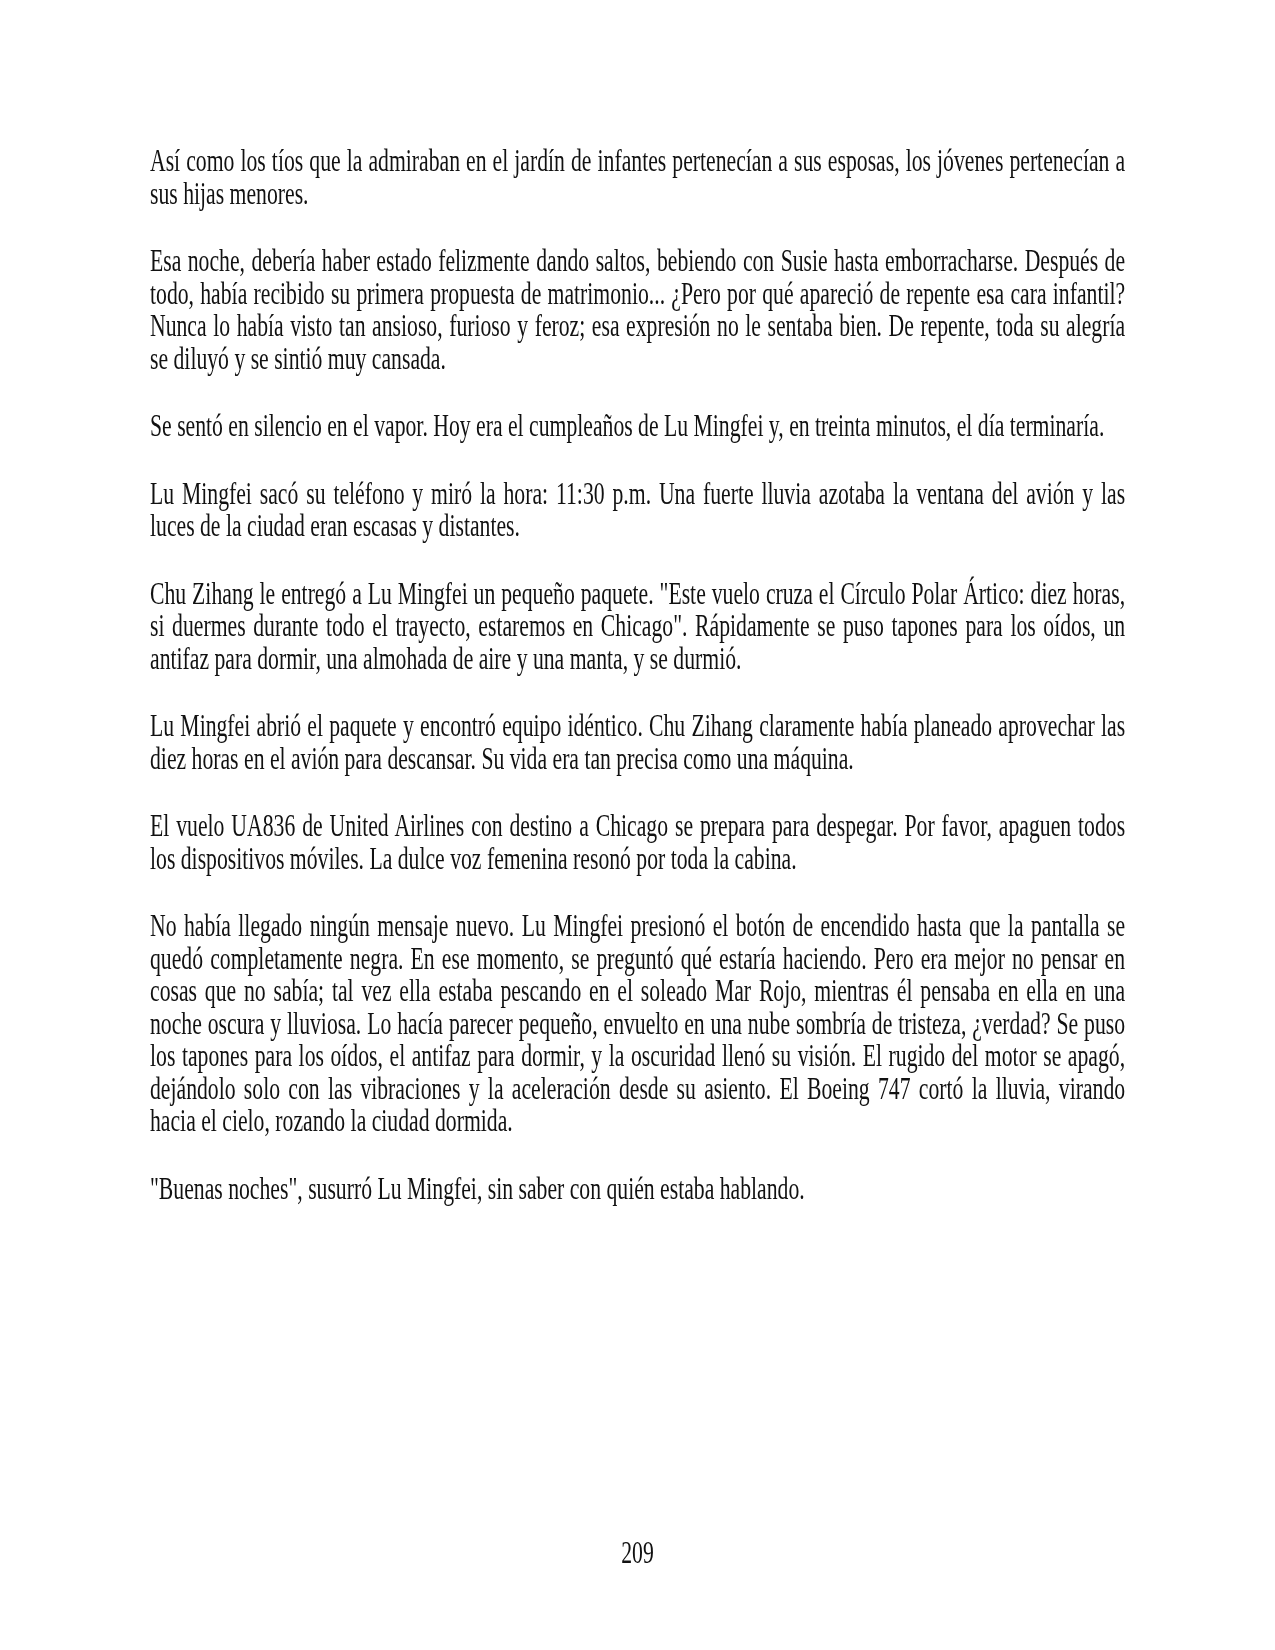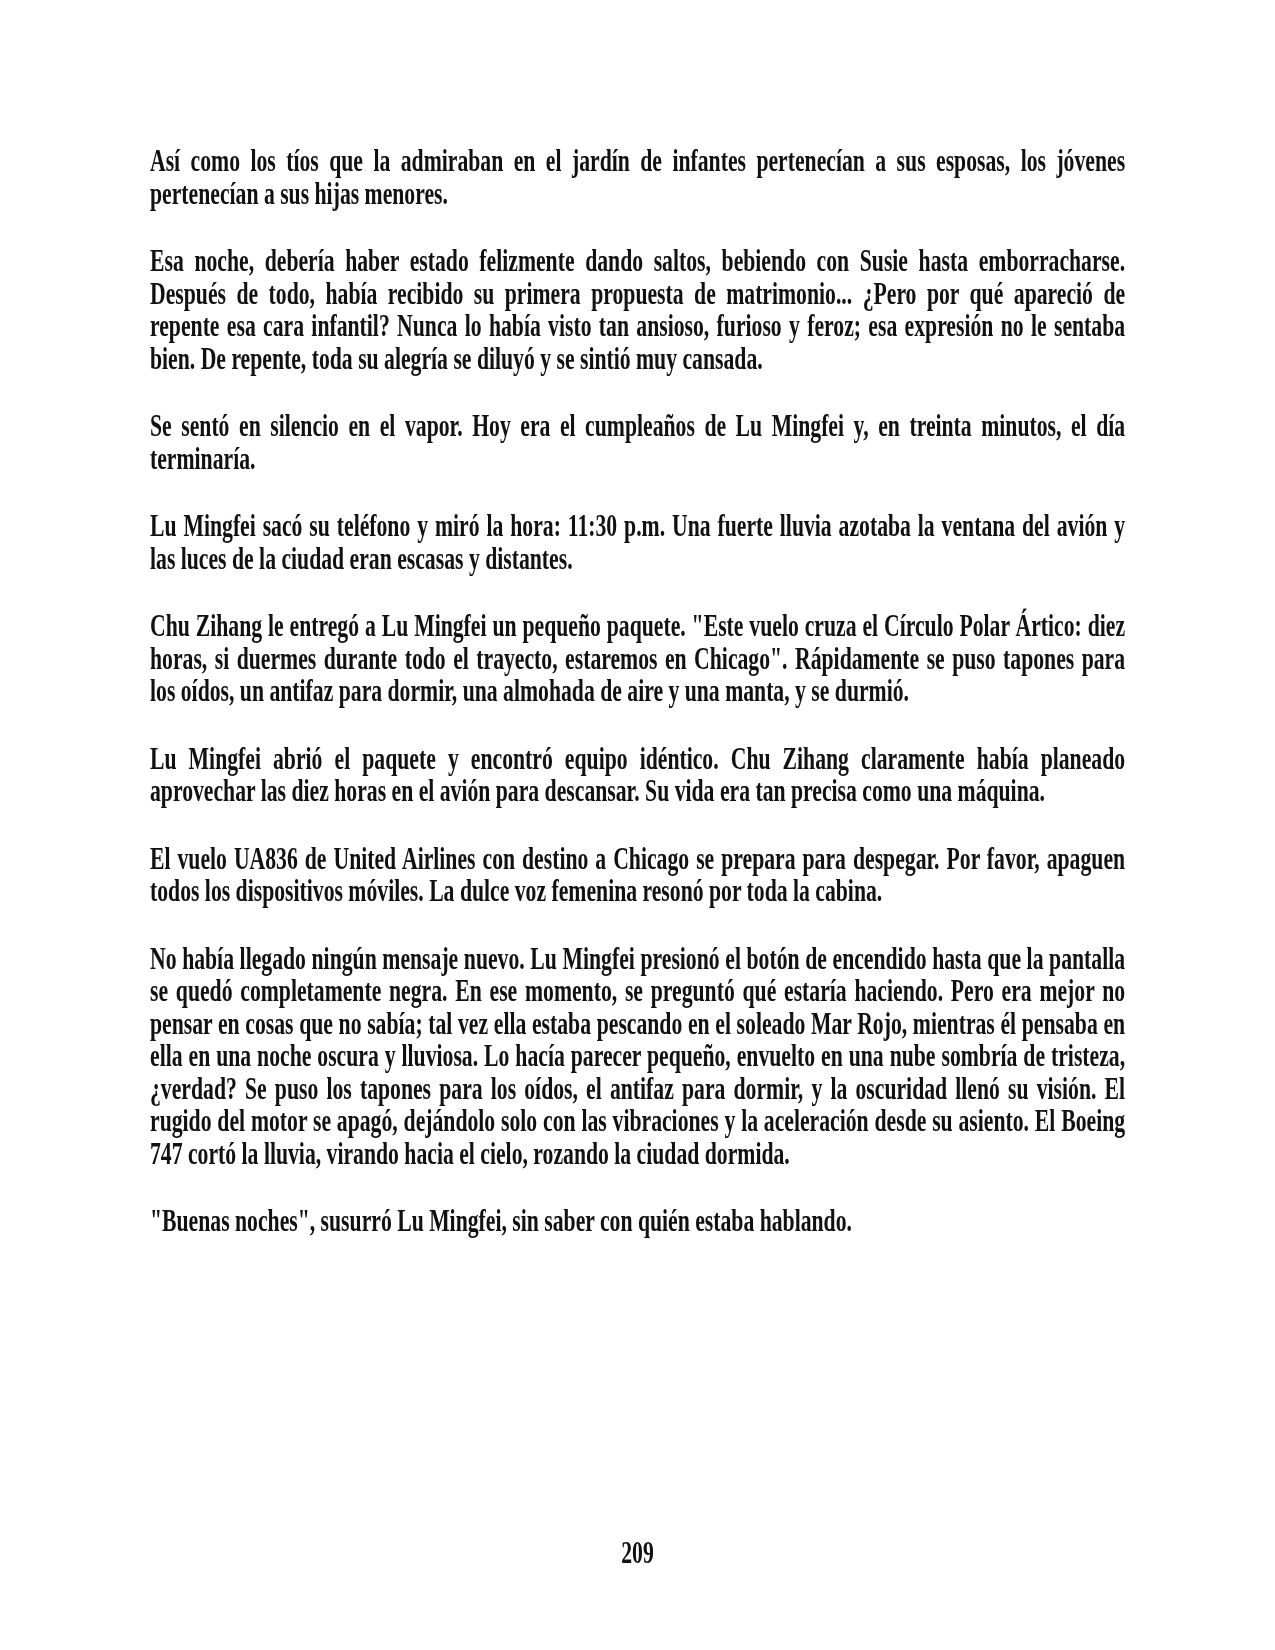--- a/index.html
+++ b/index.html
@@ -8,21 +8,20 @@
     background: #ffffff;
   }
   .page {
     position: relative;
     width: 1275px;
     height: 1650px;
     background: #ffffff;
     overflow: hidden;
     font-family: "Liberation Serif", "DejaVu Serif", serif;
     color: #111111;
-    font-weight: bold;
   }
   
   .text-block {
     position: absolute;
     left: 150px;
     top: 145px;
     width: 1393px;
     transform: scaleX(0.70);
     transform-origin: top left;
     font-size: 31px;

